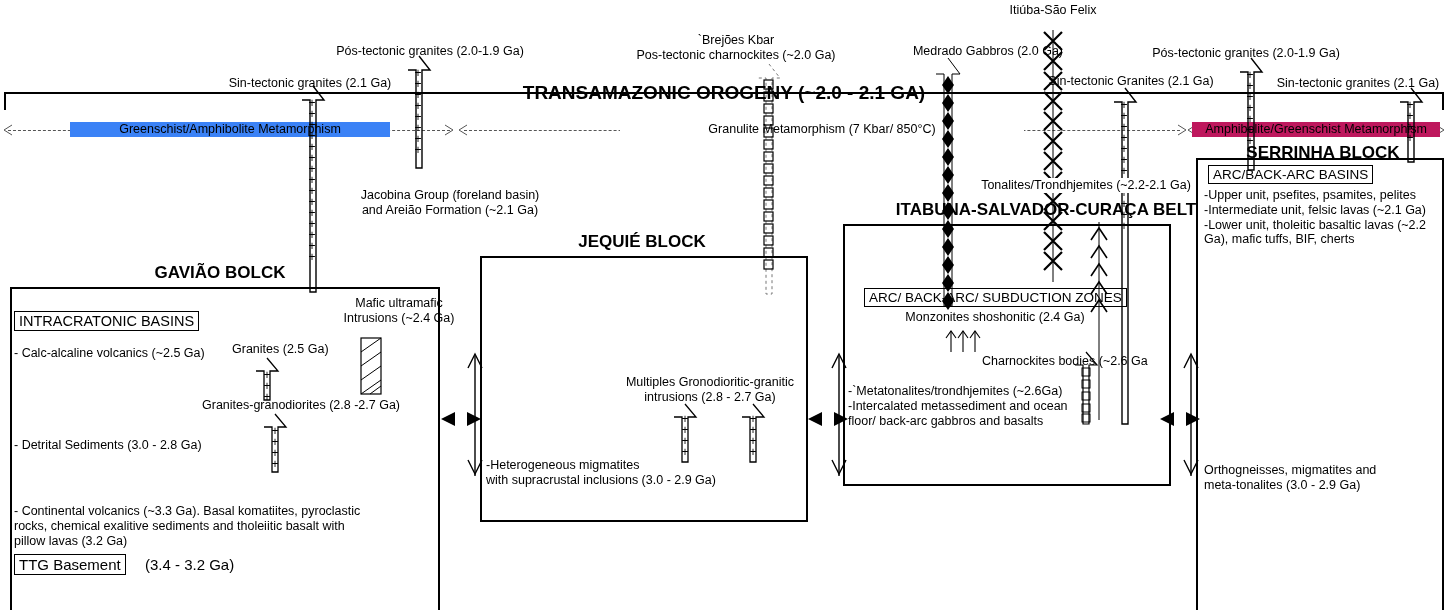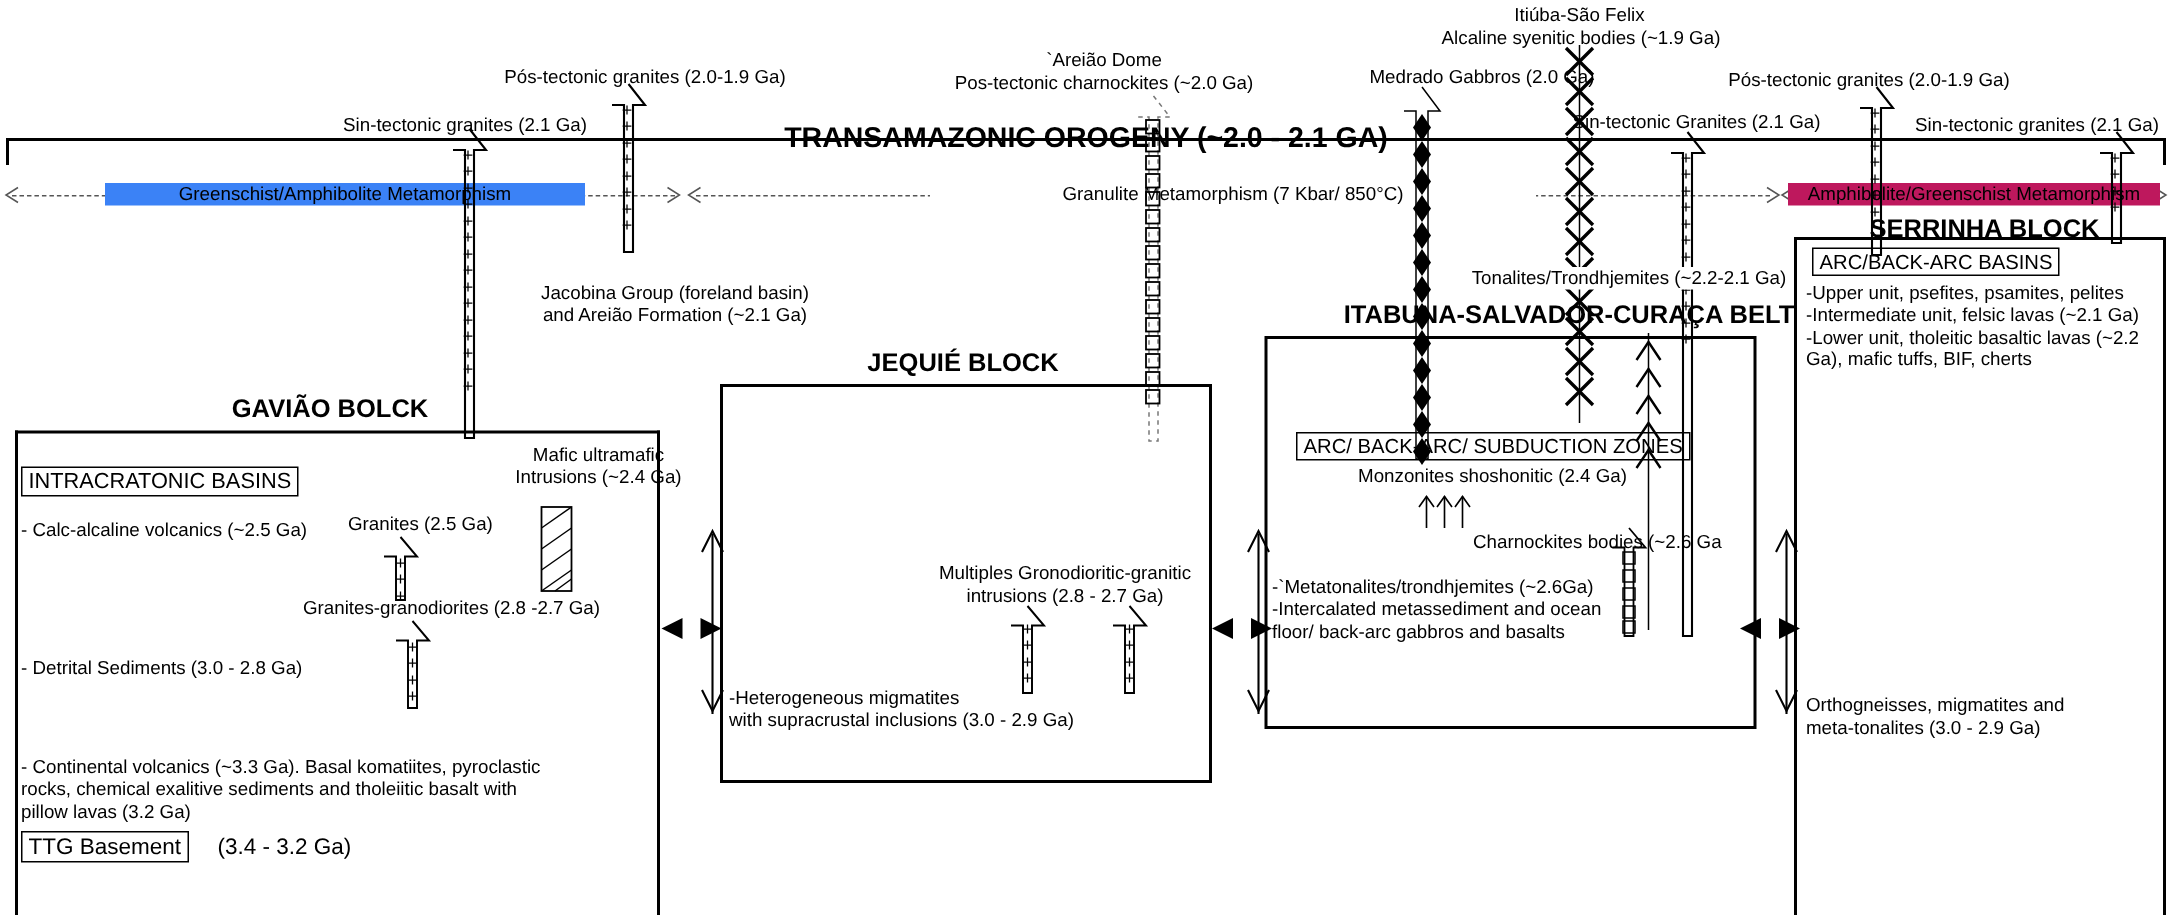--- a/index.html
+++ b/index.html
@@ -58,27 +58,26 @@
     <polyline points="10,1 2,6 10,11" fill="none" stroke="#555" stroke-width="1"></polyline>
   </svg>
   <svg style="position:absolute; left:1434px; top:124px;" width="14" height="14">
     <polyline points="2,1 10,6 2,11" fill="none" stroke="#555" stroke-width="1"></polyline>
   </svg>
   <div class="t c" style="left:1192px; top:122px; width:248px; font-size:12.5px; background:#be185d;">Amphibolite/Greenschist Metamorphism</div>
 
   <div class="t c" style="left:325px; top:44px; width:210px; font-size:12.5px;">Pós-tectonic granites (2.0-1.9 Ga)</div>
   <div class="t c" style="left:215px; top:76px; width:190px; font-size:12.5px;">Sin-tectonic granites (2.1 Ga)</div>
 
-  <div class="t c" style="left:618px; top:33px; width:236px; font-size:12.5px;">`Areião Dome</div>
+  <div class="t c" style="left:618px; top:33px; width:236px; font-size:12.5px;">`Brejões Kbar</div>
   <div class="t c" style="left:618px; top:48px; width:236px; font-size:12.5px;">Pos-tectonic charnockites (~2.0 Ga)</div>
 
   <div class="t c" style="left:888px; top:44px; width:200px; font-size:12.5px;">Medrado Gabbros (2.0 Ga)</div>
 
   <div class="t c" style="left:955px; top:3px; width:196px; font-size:12.5px;">Itiúba-São Felix</div>
-  <div class="t c" style="left:930px; top:18px; width:248px; font-size:12.5px;">Alcaline syenitic bodies (~1.9 Ga)</div>
 
   <div class="t c" style="left:1028px; top:74px; width:206px; font-size:12.5px;">Sin-tectonic Granites (2.1 Ga)</div>
 
   <div class="t c" style="left:1140px; top:46px; width:212px; font-size:12.5px;">Pós-tectonic granites (2.0-1.9 Ga)</div>
   <div class="t c" style="left:1268px; top:76px; width:180px; font-size:12.5px;">Sin-tectonic granites (2.1 Ga)</div>
 
   <svg style="position:absolute; left:405px; top:56px;" width="28" height="112">
     <polyline points="14,0 25,14 17,14 17,112 11,112 11,14 3,14" fill="none" stroke="#000" stroke-width="1.4"></polyline>
   </svg>
   <div class="pluscol" style="left:410px; top:68px; font-size:12px;">+<br>+<br>+<br>+<br>+<br>+<br>+<br>+</div>

